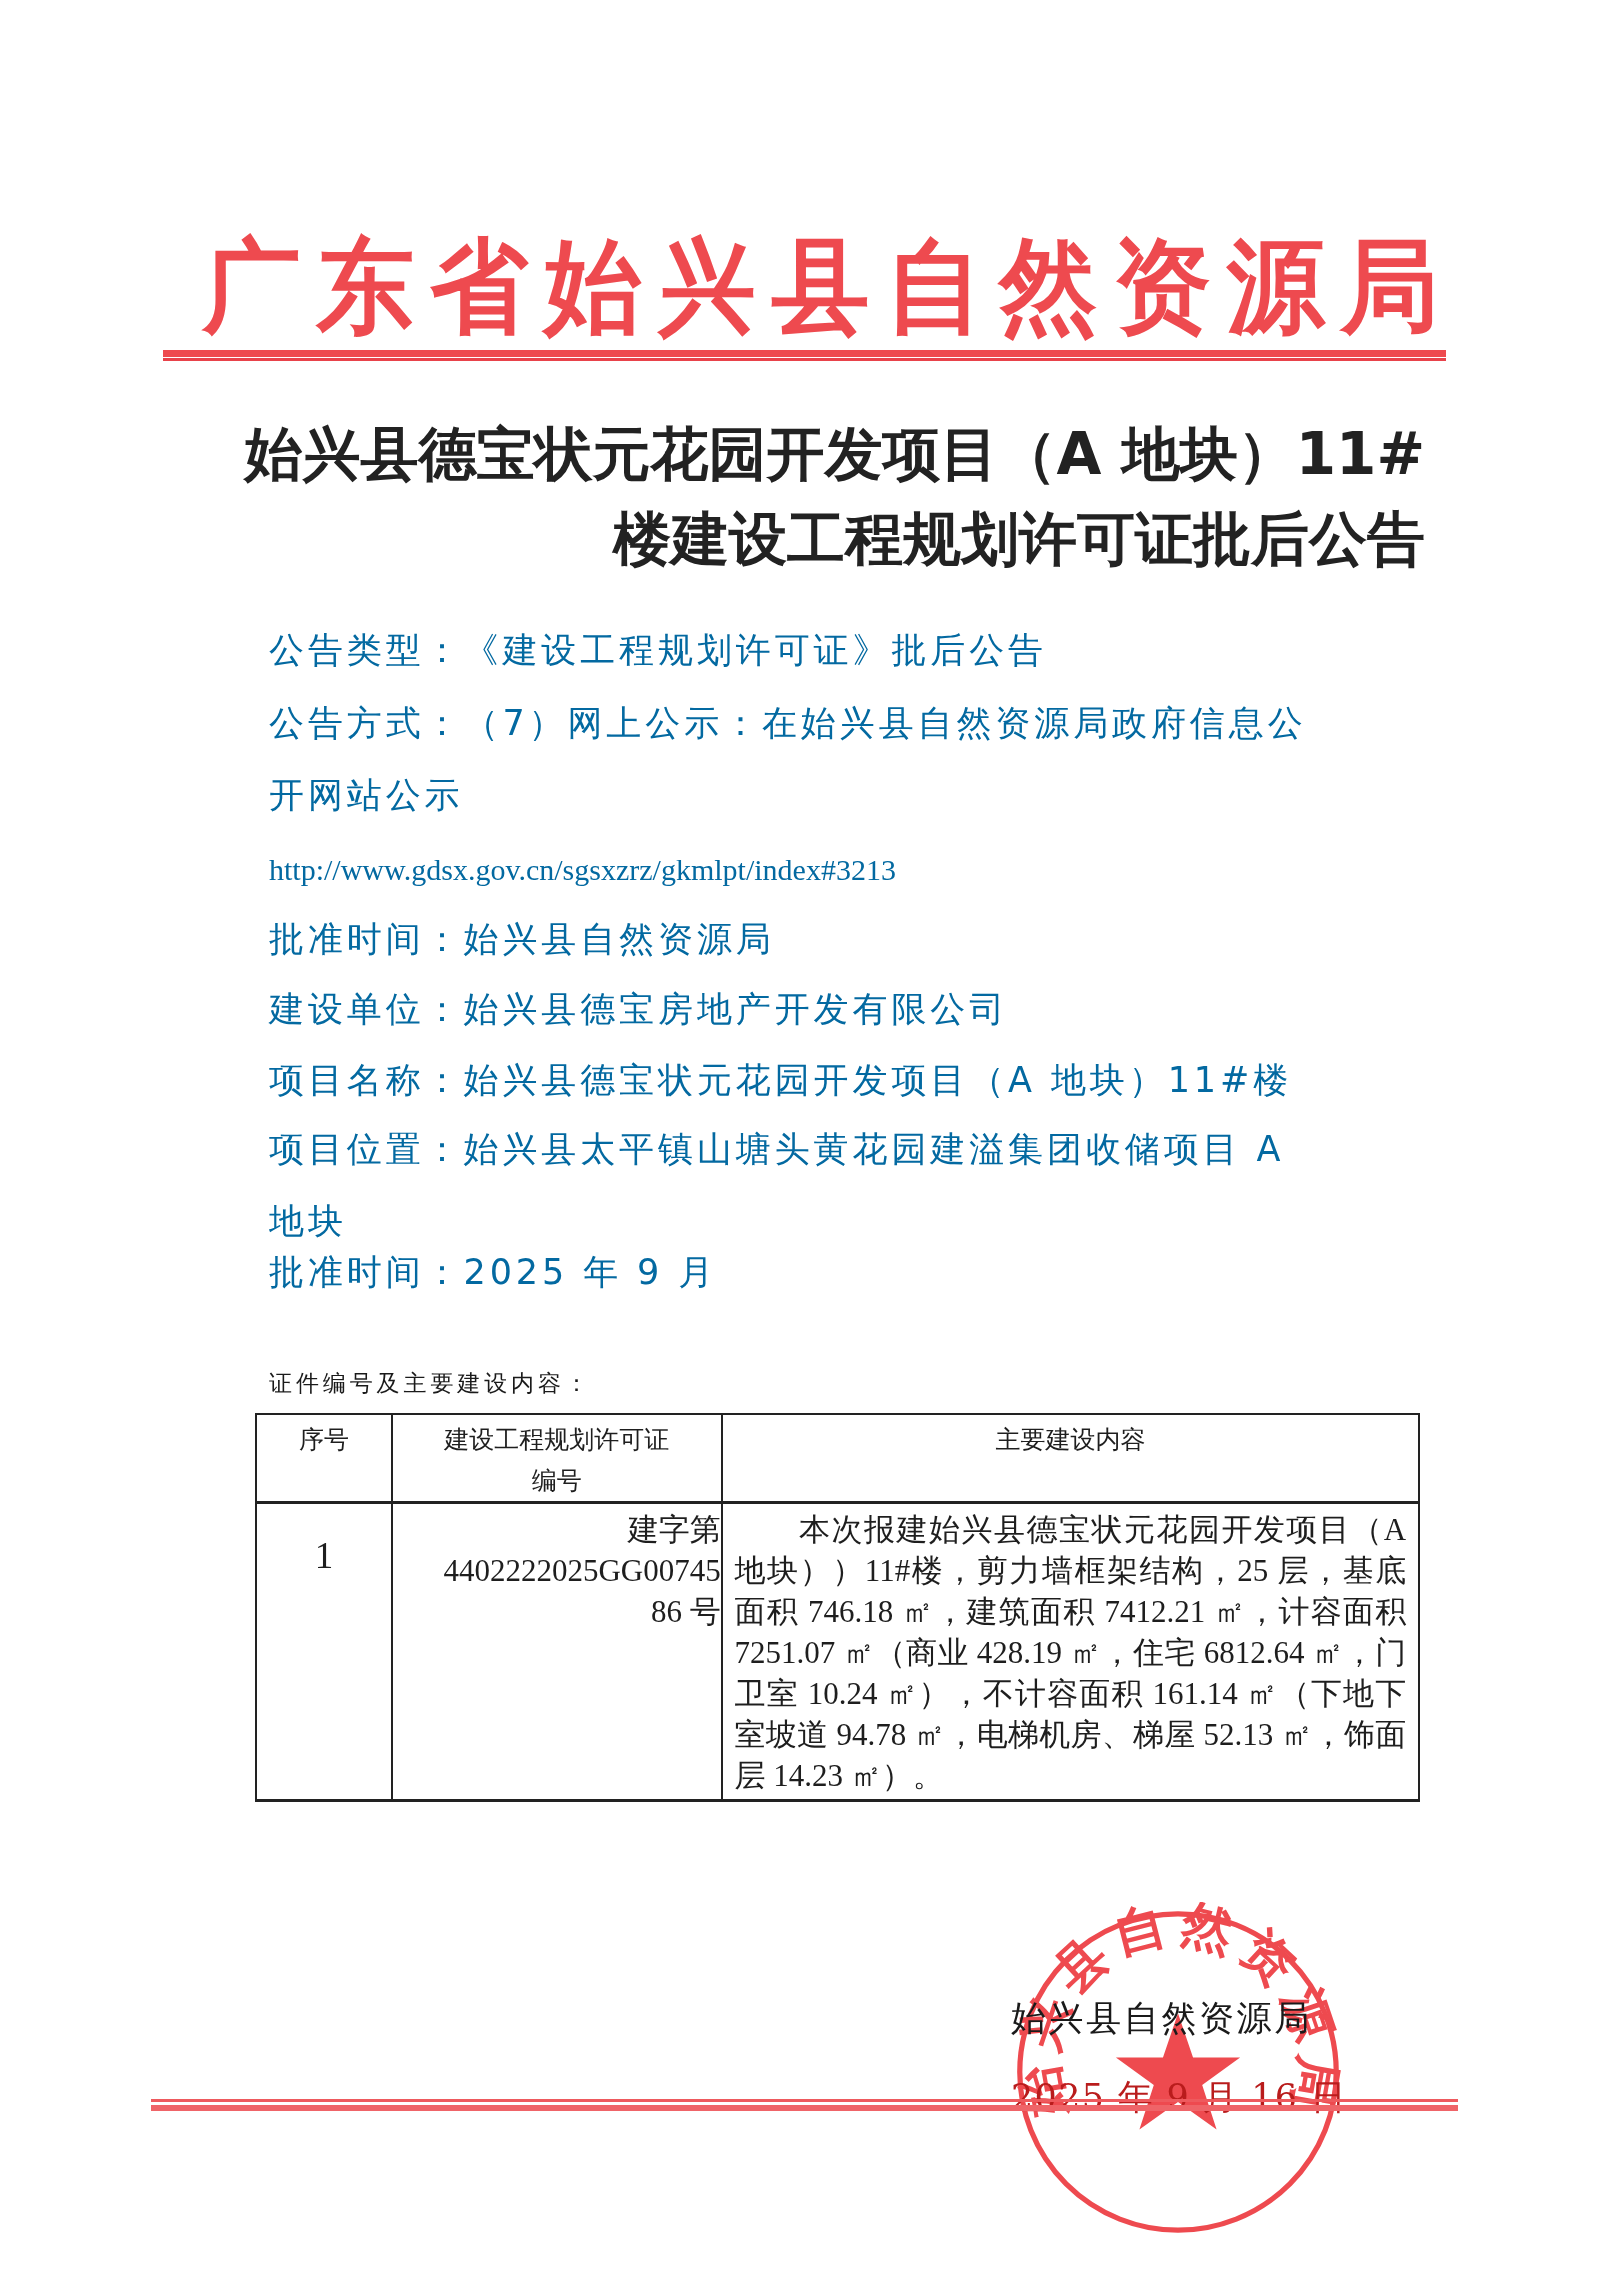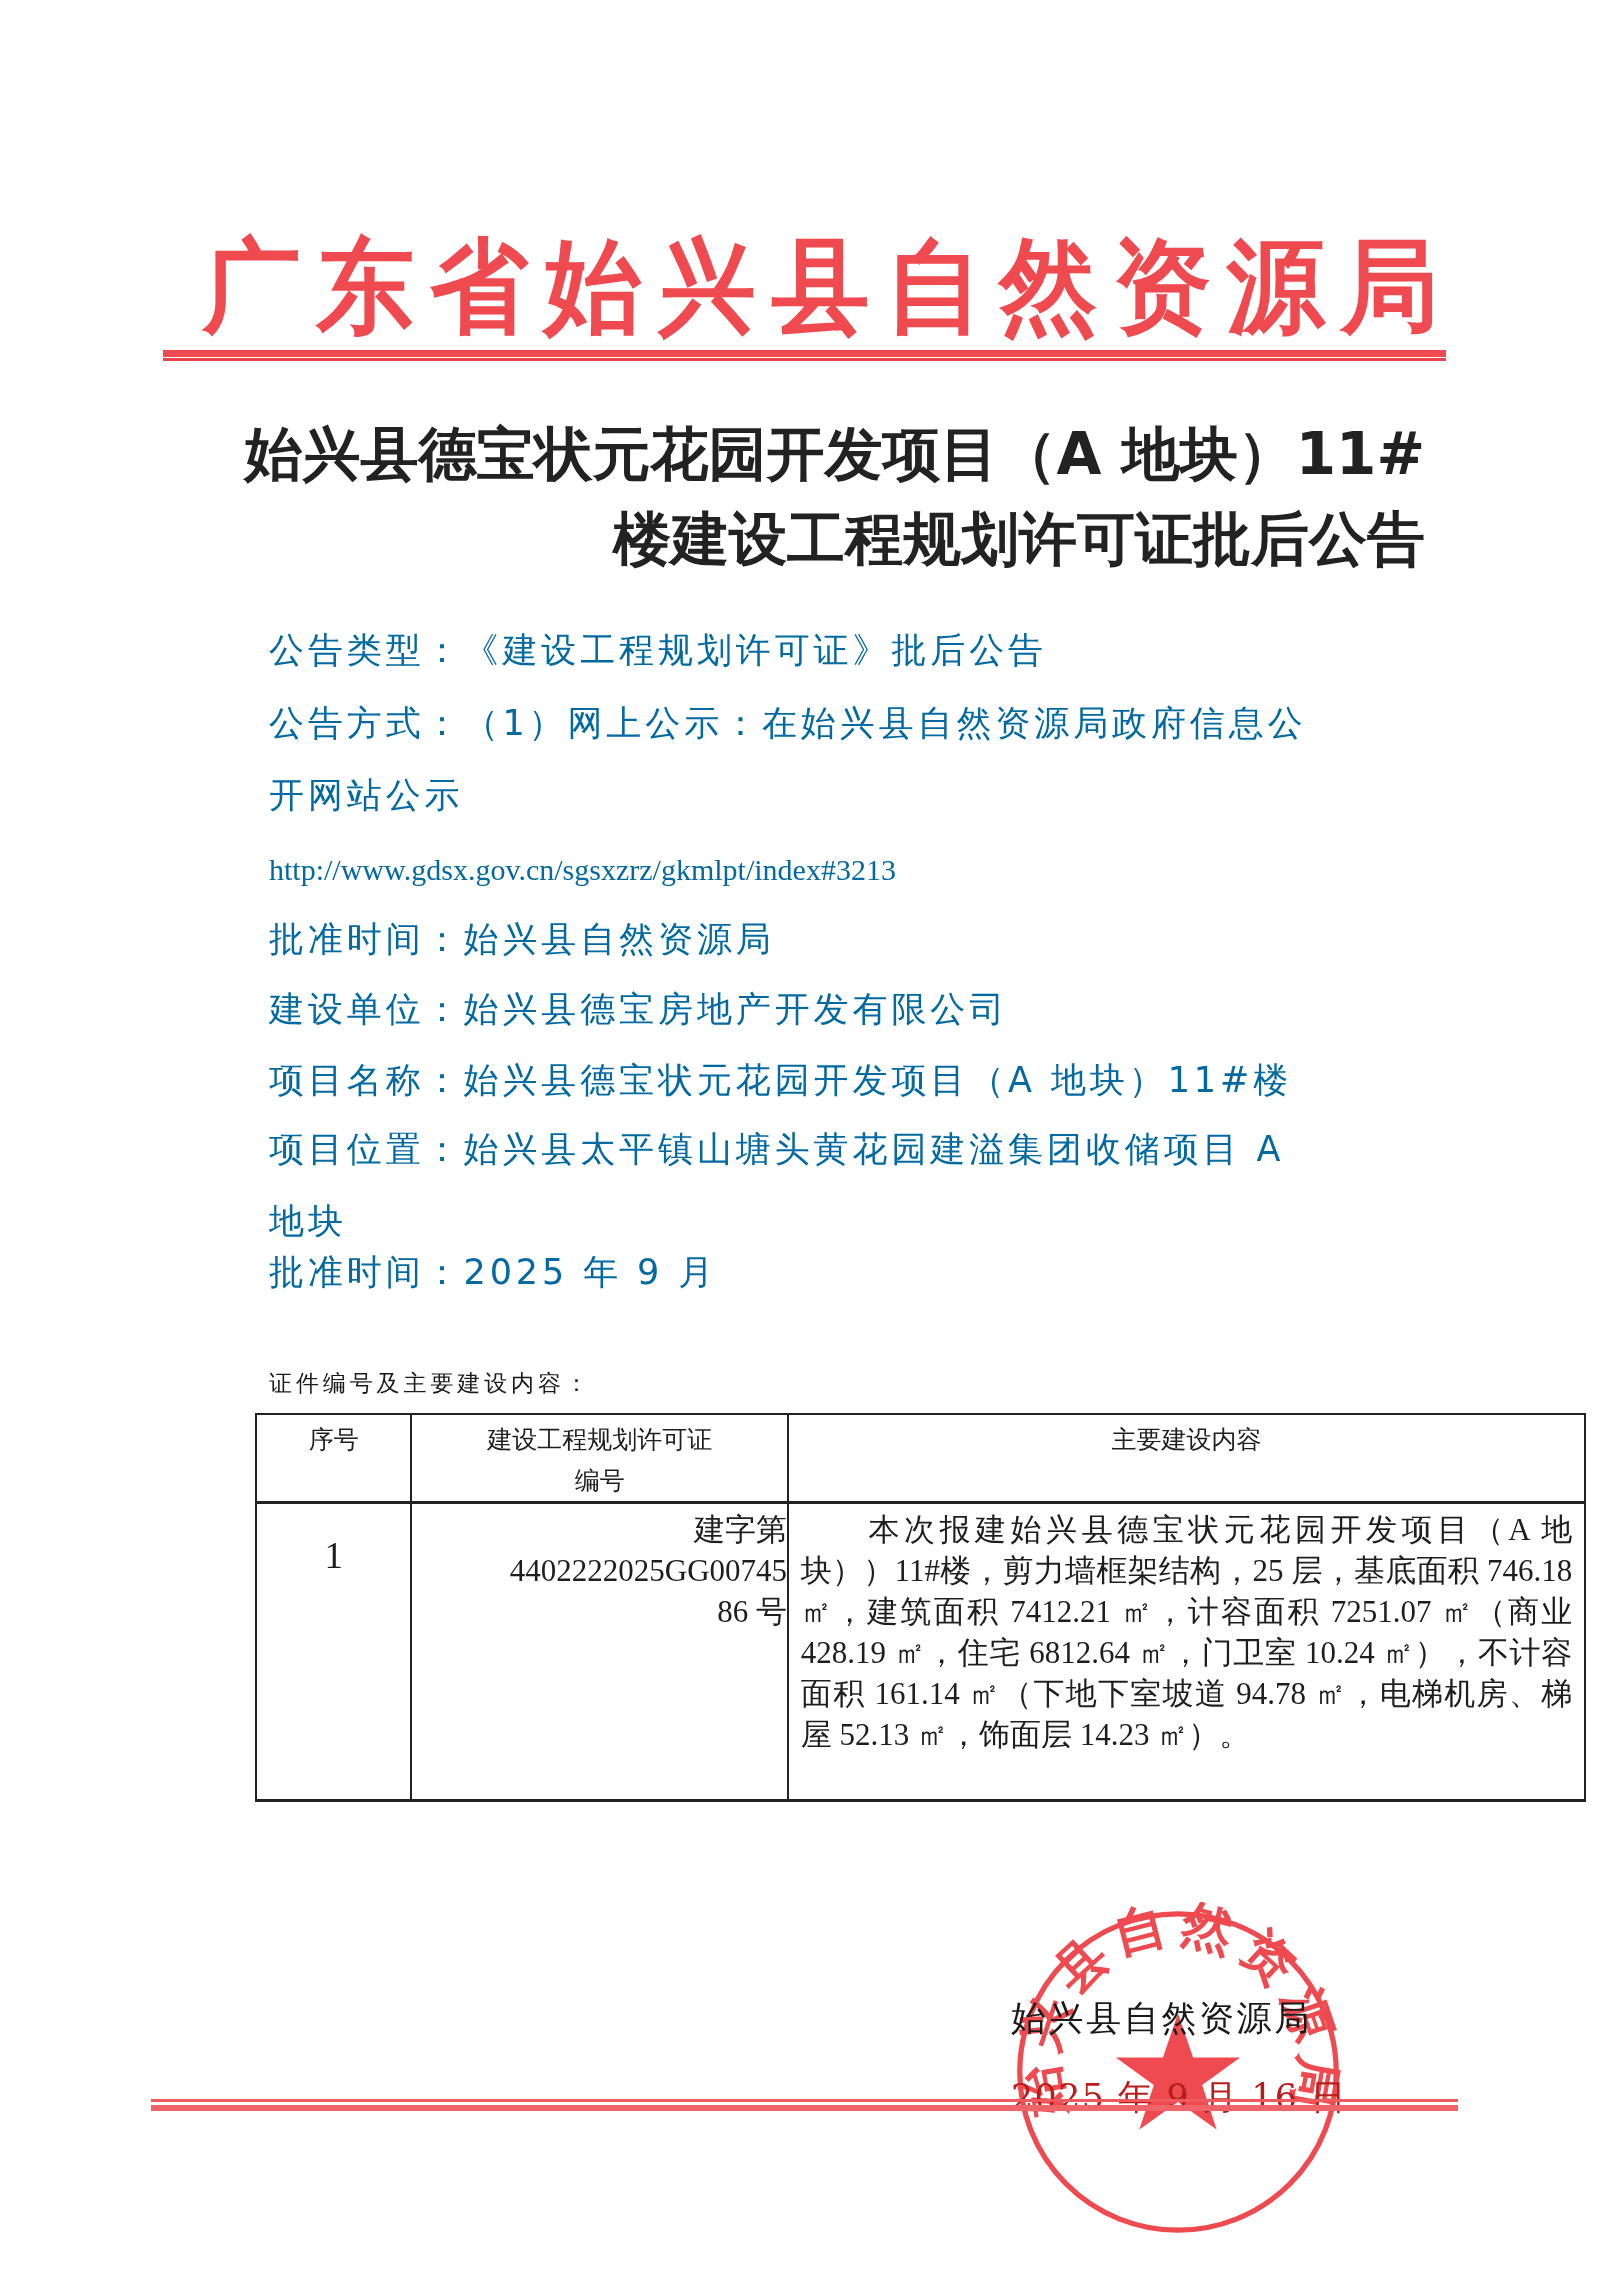--- a/index.html
+++ b/index.html
@@ -21,21 +21,21 @@
     font-size: 58px; line-height: 85px; color: #222; }
 
   .field { left: 269px; font-size: 35px; line-height: 47px; color: #0369a1;
     font-family: "DejaVu Sans", "Liberation Sans", sans-serif; font-weight: normal; letter-spacing: 3.9px; }
   .field .lbl, .field .val { white-space: pre; }
   .url { font-family: Liberation Serif, serif; font-size: 30px; letter-spacing: 0; }
 
   .section-label { left: 269px; top: 1360px; font-size: 23px; line-height: 47px;
     font-family: "DejaVu Sans", "Liberation Sans", sans-serif; letter-spacing: 3.9px; }
 
-  table.permits { position: absolute; left: 255px; top: 1413px; width: 1331px;
+  table.permits { position: absolute; left: 255px; top: 1413px; width: 1165px;
     border-collapse: collapse; font-family: "Liberation Serif", "DejaVu Serif", serif; color: #1e1e1e; }
   table.permits th, table.permits td { border: 2px solid #222; vertical-align: top; padding: 0; }
   table.permits tr.head-row { height: 88px; }
   table.permits tr.head-row th { border-bottom-width: 3.3px; font-weight: normal;
     font-family: "DejaVu Sans", "Liberation Sans", sans-serif; font-size: 25px; line-height: 41px; padding-top: 3.9px; text-align: center; }
   table.permits tr.body-row { height: 298px; }
   table.permits tr.body-row td { border-bottom-width: 3.3px; }
   .col-no { width: 136px; }
   .col-permit { width: 330px; }
   .col-content { width: 698px; }
@@ -72,21 +72,21 @@
 
 <div class="abs doc-title">
   <div>始兴县德宝状元花园开发项目（A 地块）11#</div>
   <div>楼建设工程规划许可证批后公告</div>
 </div>
 
 <div class="abs field" style="top:627px">
   <span class="lbl">公告类型：</span><span class="val">《建设工程规划许可证》批后公告</span>
 </div>
 <div class="abs field" style="top:700px">
-  <span class="lbl">公告方式：</span><span class="val">（1）网上公示：在始兴县自然资源局政府信息公</span>
+  <span class="lbl">公告方式：</span><span class="val">（7）网上公示：在始兴县自然资源局政府信息公</span>
 </div>
 <div class="abs field" style="top:772px">
   <span class="val">开网站公示</span>
 </div>
 <div class="abs field url" style="top:846px">http://www.gdsx.gov.cn/sgsxzrz/gkmlpt/index#3213</div>
 <div class="abs field" style="top:916px">
   <span class="lbl">批准时间：</span><span class="val">始兴县自然资源局</span>
 </div>
 <div class="abs field" style="top:986px">
   <span class="lbl">建设单位：</span><span class="val">始兴县德宝房地产开发有限公司</span>

